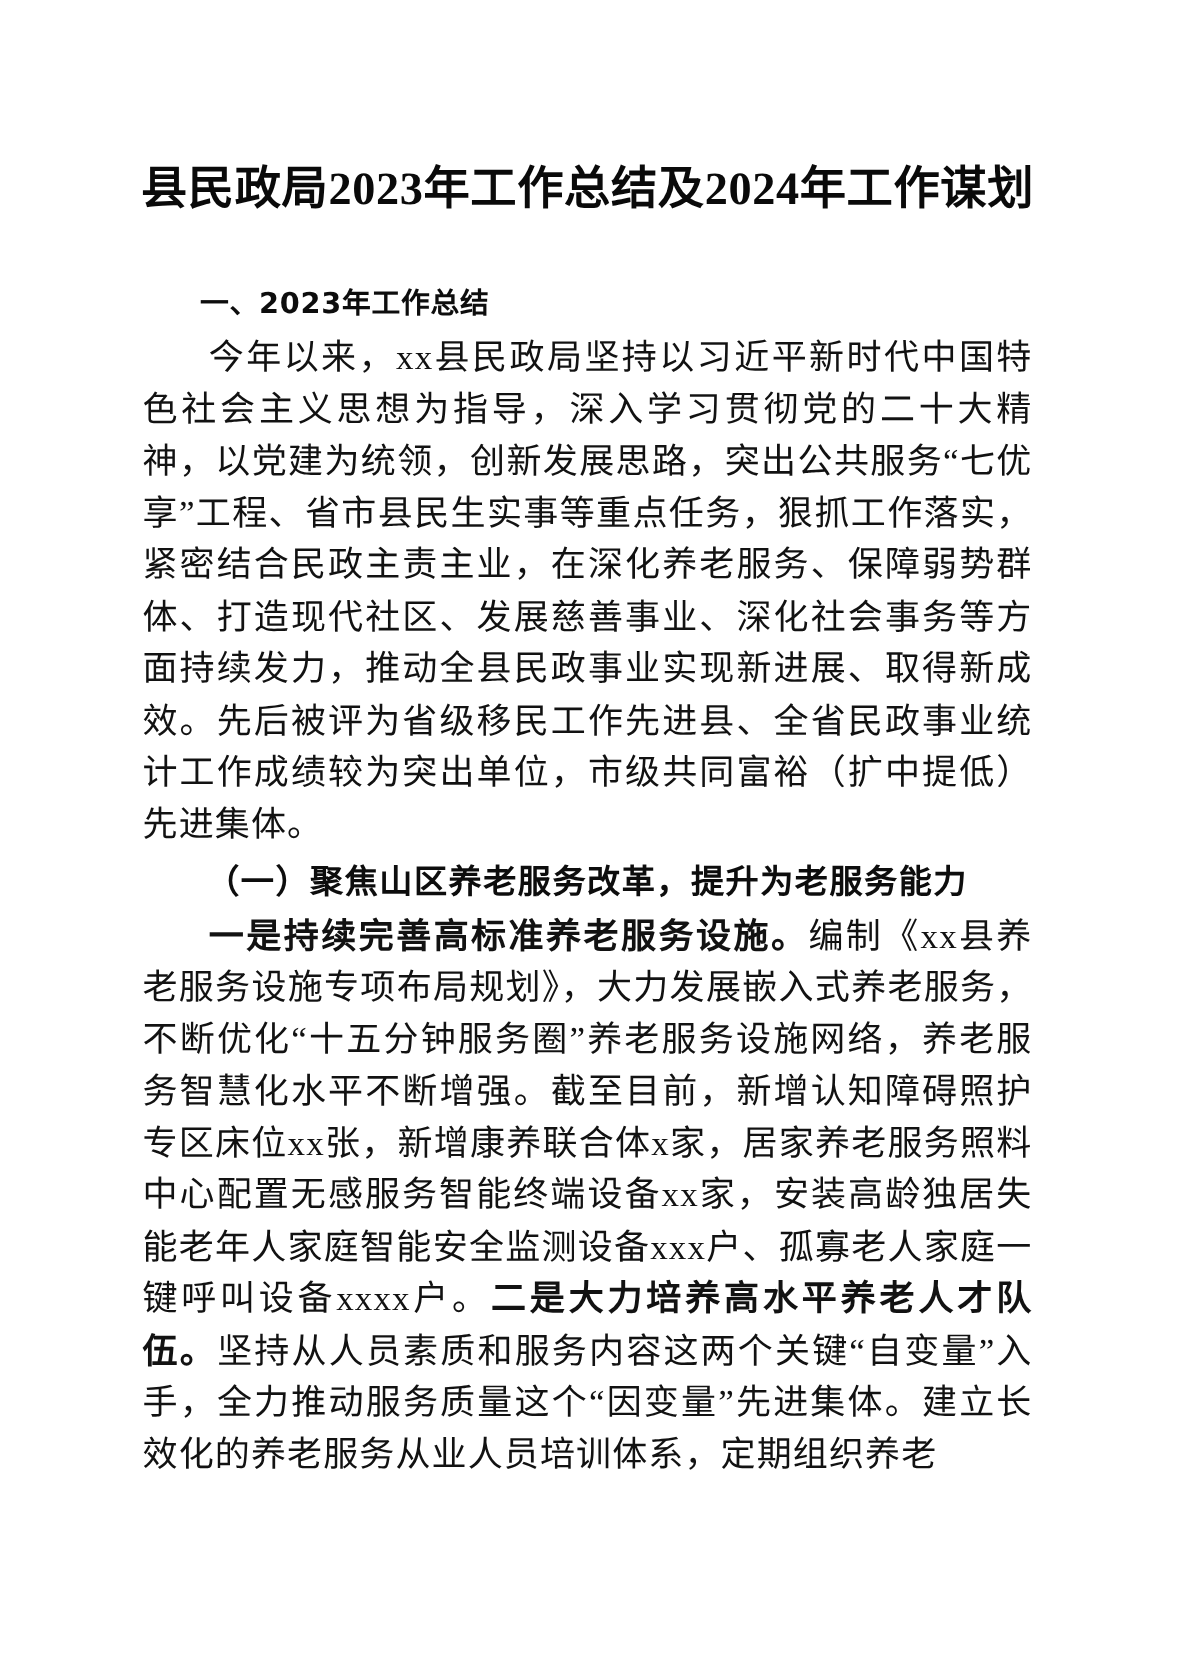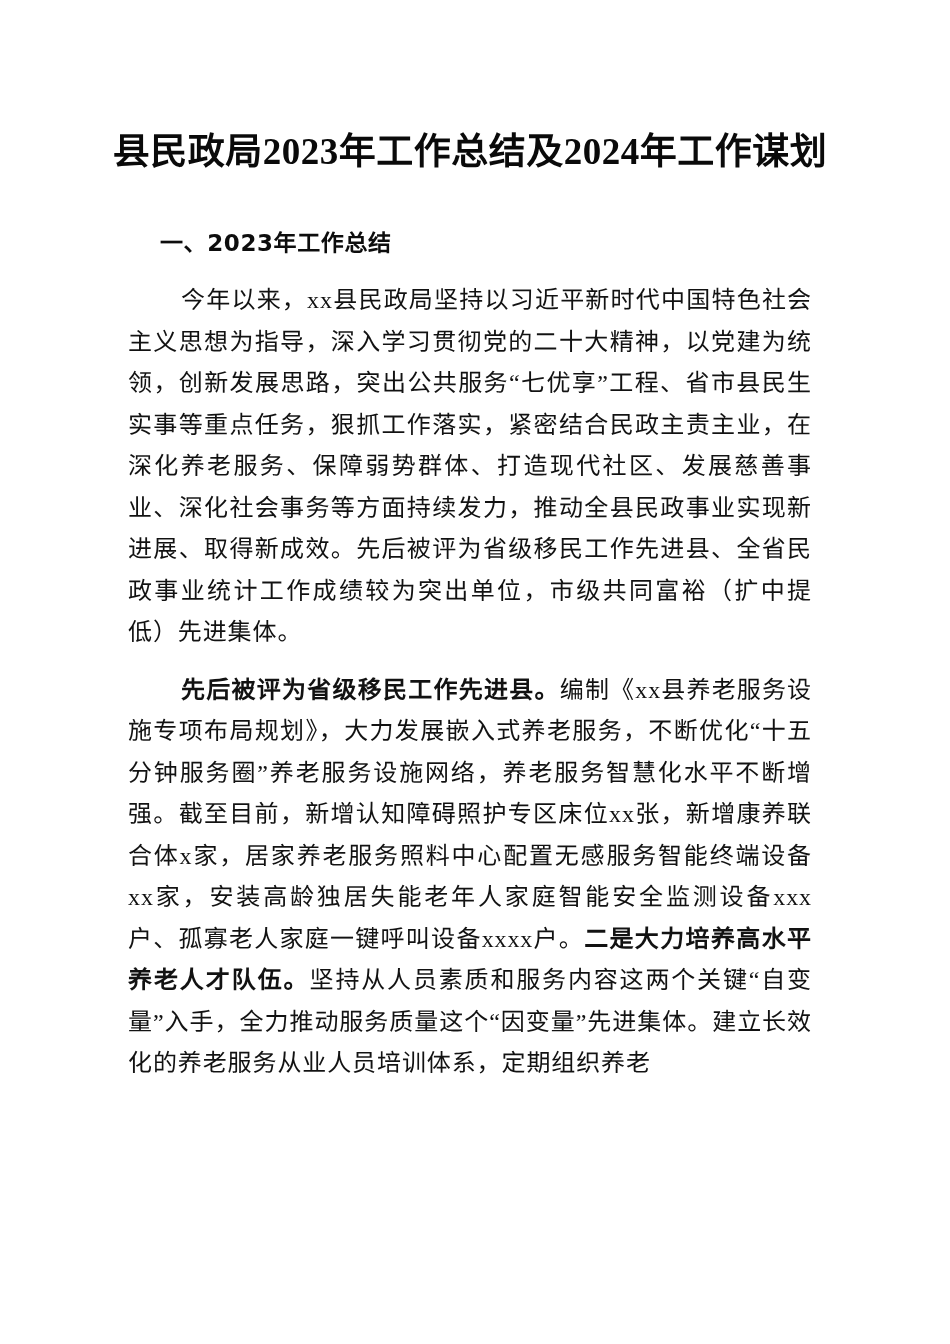--- a/index.html
+++ b/index.html
@@ -51,23 +51,23 @@
     margin: 0;
     padding-top: 47px;
     text-indent: 48px;
     letter-spacing: 0.6px;
     color: #0d0d0d;
   }
 
   
   .para {
     font-family: "Liberation Serif", "DejaVu Serif", serif;
-    font-size: 24px;
+    font-size: 28px;
     line-height: 41.5px;
-    margin: 16px;
+    margin: 2px;
     text-indent: 53px;
     text-align: justify;
     text-justify: inter-character;
     letter-spacing: 0.9px;
     color: #121212;
   }
 
   
   .h2-sub {
     font-family: "Liberation Serif", "DejaVu Serif", serif;
@@ -95,17 +95,18 @@
 
 <div class="page">
   <div class="content">
 
     <h1 class="doc-title" id="doc-title">县民政局2023年工作总结及2024年工作谋划</h1>
 
     <h2 class="h1-section">一、2023年工作总结</h2>
 
     <p class="para">今年以来，xx县民政局坚持以习近平新时代中国特色社会主义思想为指导，深入学习贯彻党的二十大精神，以党建为统领，创新发展思路，突出公共服务“七优享”工程、省市县民生实事等重点任务，狠抓工作落实，紧密结合民政主责主业，在深化养老服务、保障弱势群体、打造现代社区、发展慈善事业、深化社会事务等方面持续发力，推动全县民政事业实现新进展、取得新成效。先后被评为省级移民工作先进县、全省民政事业统计工作成绩较为突出单位，市级共同富裕（扩中提低）先进集体。</p>
 
+    <p class="h2-sub">（一）聚焦山区养老服务改革，提升为老服务能力</p>
 
-    <p class="para para-last"><span class="lead">先后被评为省级移民工作先进县。</span><span>编制《xx县养老服务设施专项布局规划》，大力发展嵌入式养老服务，不断优化“十五分钟服务圈”养老服务设施网络，养老服务智慧化水平不断增强。截至目前，新增认知障碍照护专区床位xx张，新增康养联合体x家，居家养老服务照料中心配置无感服务智能终端设备xx家，安装高龄独居失能老年人家庭智能安全监测设备xxx户、孤寡老人家庭一键呼叫设备xxxx户。</span><span class="lead">二是大力培养高水平养老人才队伍。</span><span>坚持从人员素质和服务内容这两个关键“自变量”入手，全力推动服务质量这个“因变量”先进集体。建立长效化的养老服务从业人员培训体系，定期组织养老</span></p>
+    <p class="para para-last"><span class="lead">一是持续完善高标准养老服务设施。</span><span>编制《xx县养老服务设施专项布局规划》，大力发展嵌入式养老服务，不断优化“十五分钟服务圈”养老服务设施网络，养老服务智慧化水平不断增强。截至目前，新增认知障碍照护专区床位xx张，新增康养联合体x家，居家养老服务照料中心配置无感服务智能终端设备xx家，安装高龄独居失能老年人家庭智能安全监测设备xxx户、孤寡老人家庭一键呼叫设备xxxx户。</span><span class="lead">二是大力培养高水平养老人才队伍。</span><span>坚持从人员素质和服务内容这两个关键“自变量”入手，全力推动服务质量这个“因变量”先进集体。建立长效化的养老服务从业人员培训体系，定期组织养老</span></p>
 
   </div>
 </div>
 
 </body></html>

